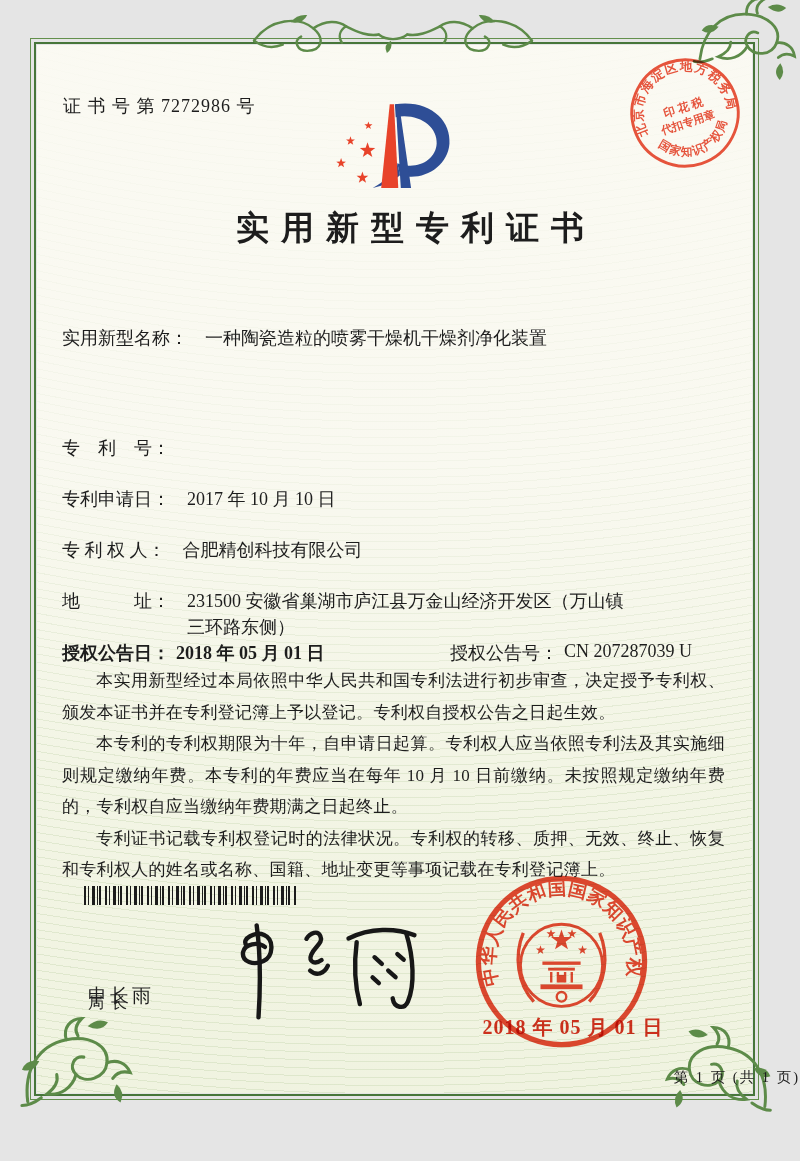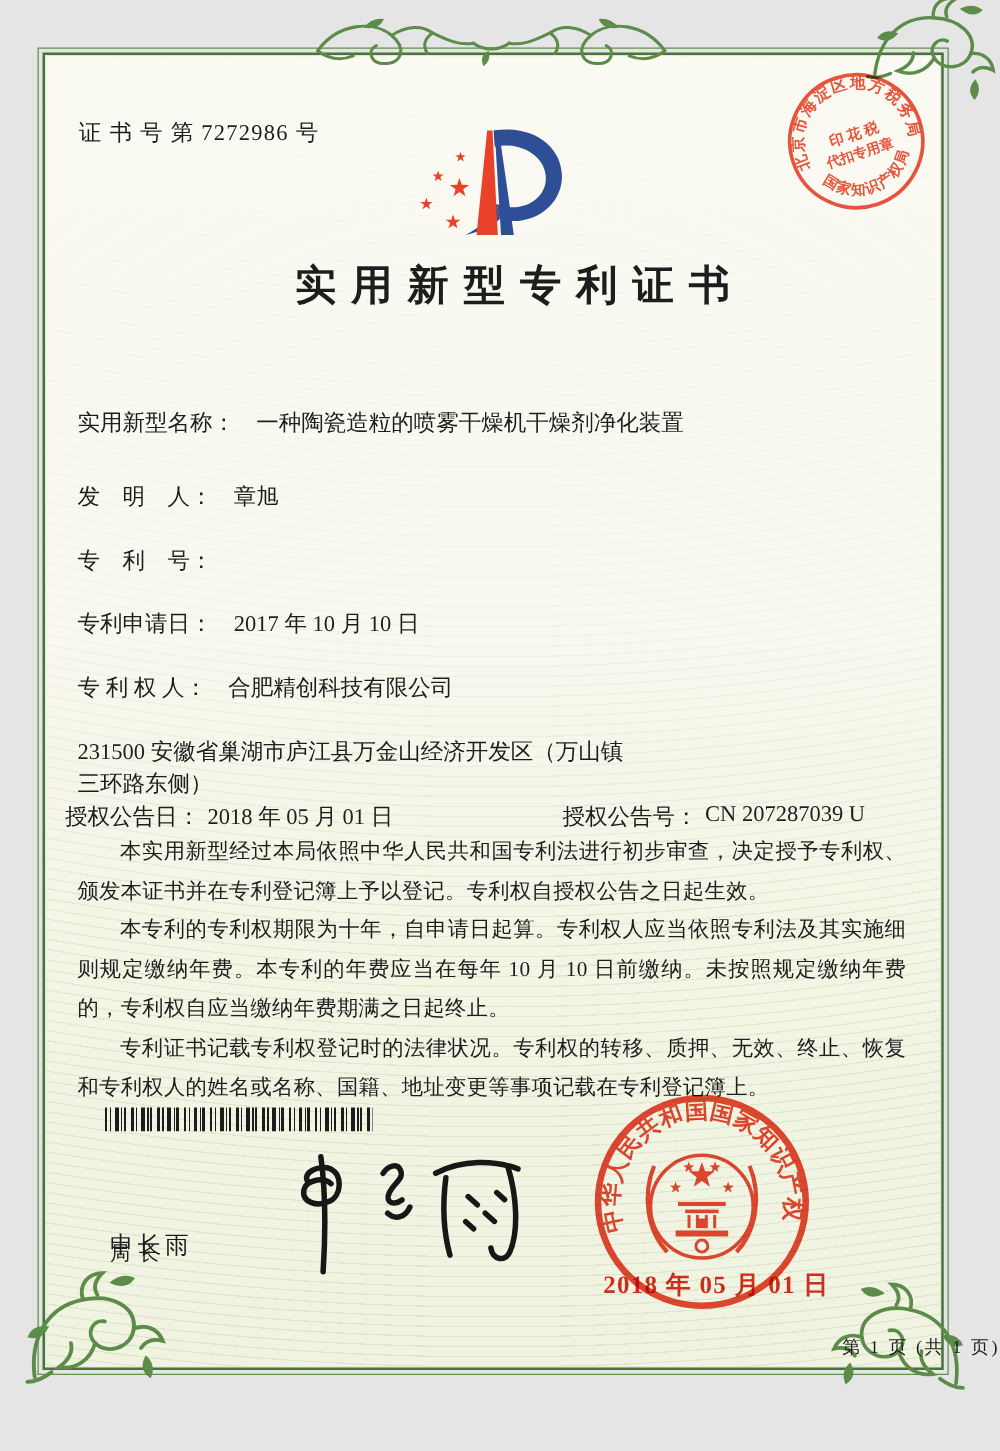--- a/index.html
+++ b/index.html
@@ -152,41 +152,38 @@
     <text x="60" y="58" text-anchor="middle" fill="#e8432a" font-size="12" font-weight="bold">印 花 税</text>
     <text x="60" y="74" text-anchor="middle" fill="#e8432a" font-size="11.5" font-weight="bold">代扣专用章</text>
   </svg>
 
   <div class="abs title">实用新型专利证书</div>
 
   <div class="abs field" style="top:325px;">
     <span class="f-label">实用新型名称：</span>
     <span class="f-value">一种陶瓷造粒的喷雾干燥机干燥剂净化装置</span>
   </div>
-  <div class="abs field" style="top:384px;">
-    <span class="f-label">发　明　人：</span>
-    <span class="f-value">章旭</span>
-  </div>
   <div class="abs field" style="top:435px;">
     <span class="f-label">专　利　号：</span>
   </div>
   <div class="abs field" style="top:486px;">
     <span class="f-label">专利申请日：</span>
     <span class="f-value">2017 年 10 月 10 日</span>
   </div>
   <div class="abs field" style="top:537px;">
     <span class="f-label">专 利 权 人：</span>
     <span class="f-value">合肥精创科技有限公司</span>
   </div>
   <div class="abs field" style="top:588px;">
+    <span class="f-label">地　　　址：</span>
     <span class="f-value">231500 安徽省巢湖市庐江县万金山经济开发区（万山镇
 三环路东侧）</span>
   </div>
 
-  <div class="abs grant-part" style="left:52px; top:641px;">
+  <div class="abs grant-part" style="left:62px; top:641px;font-weight:bold;">
     <span>授权公告日：</span>
     <span>2018 年 05 月 01 日</span>
   </div>
   <div class="abs grant-part" style="left:450px; top:641px;">
     <span>授权公告号：</span>
     <span>CN 207287039 U</span>
   </div>
 
   <div class="abs paragraphs">
     <p>本实用新型经过本局依照中华人民共和国专利法进行初步审查，决定授予专利权、颁发本证书并在专利登记簿上予以登记。专利权自授权公告之日起生效。</p>

